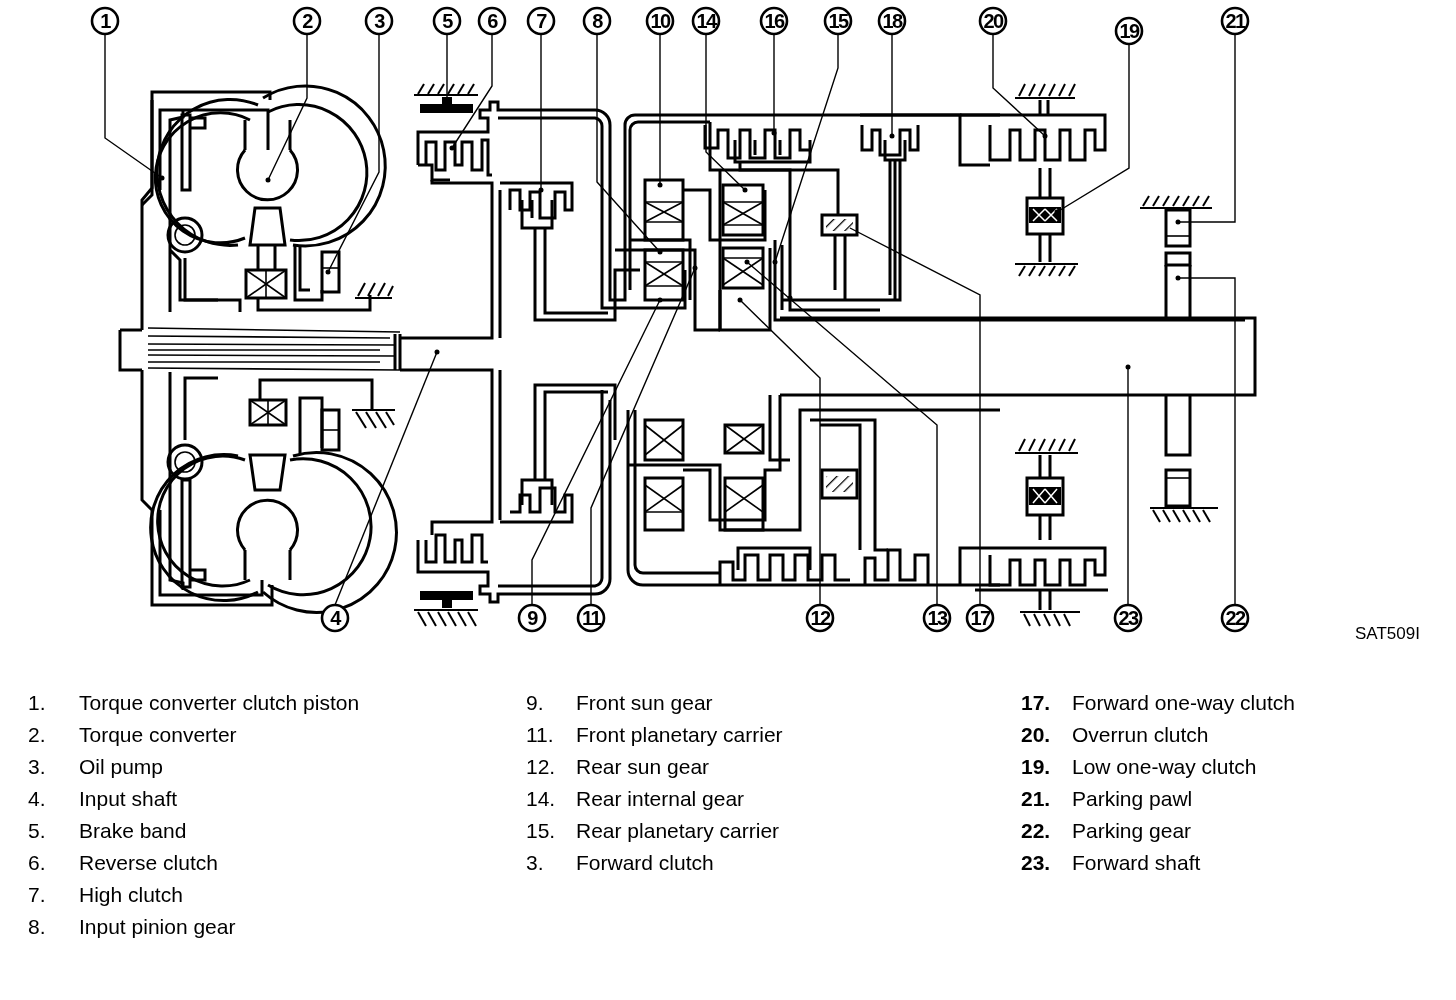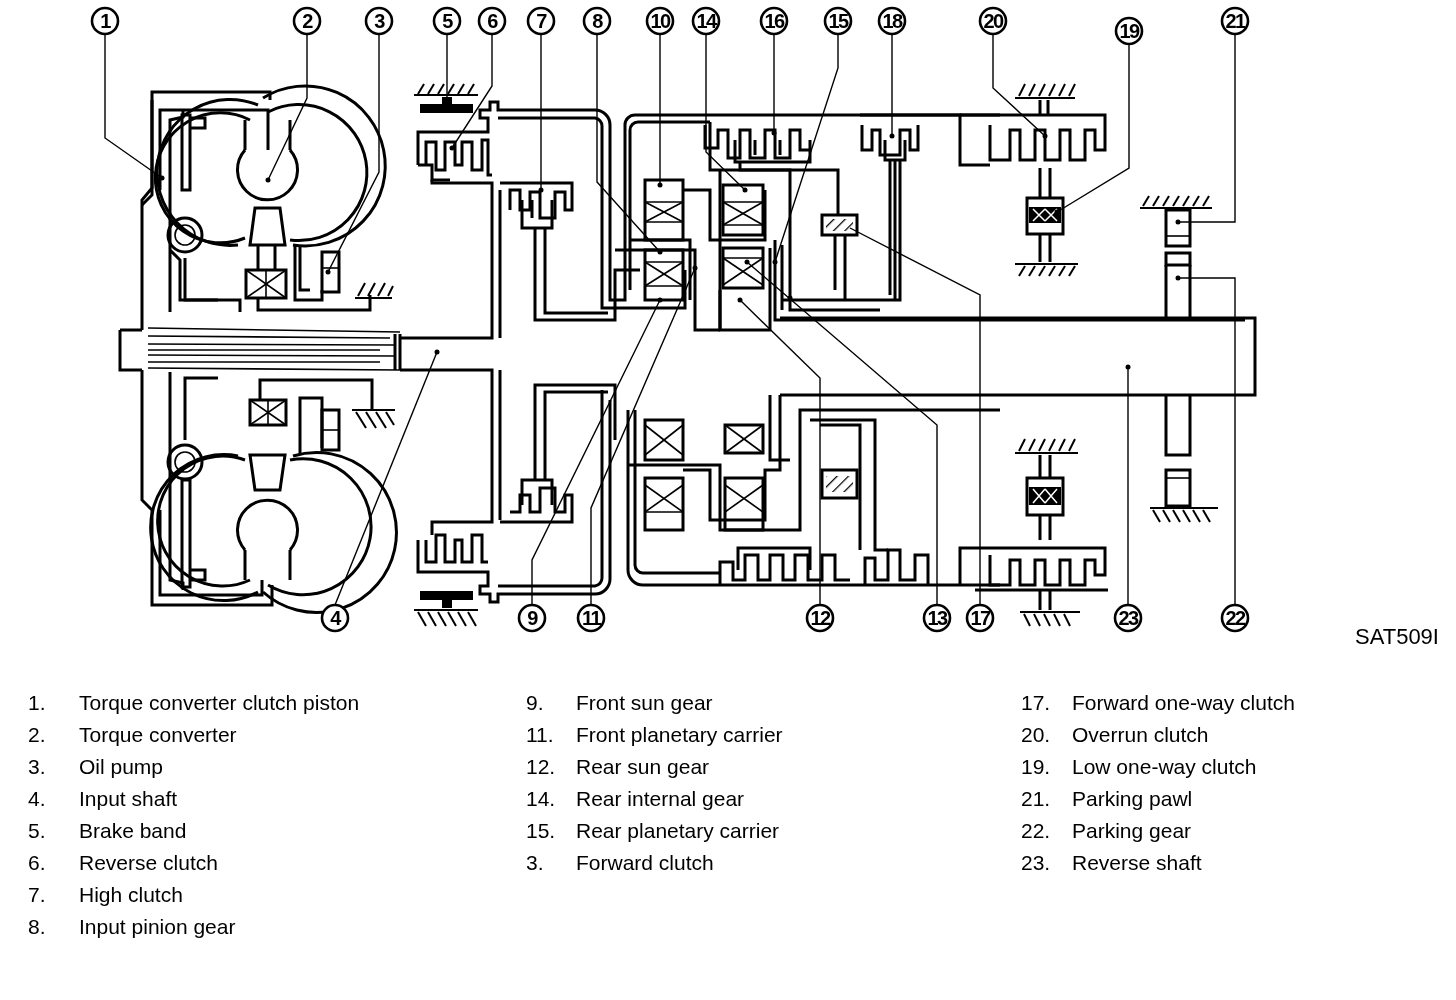--- a/index.html
+++ b/index.html
@@ -7,27 +7,27 @@
          font-family: "Liberation Sans", sans-serif; color: #000; }
   #diagram { position: absolute; left: 0; top: 0; width: 1456px; height: 660px; }
   #diagram .ln { fill: none; stroke: #000; stroke-width: 3; stroke-linejoin: miter; }
   #diagram .thin { fill: none; stroke: #000; stroke-width: 1.6; }
   #diagram .leader { fill: none; stroke: #000; stroke-width: 1.4; }
   #diagram .hatch { stroke: #000; stroke-width: 2; }
   #diagram .callout circle { fill: #fff; stroke: #000; stroke-width: 2.6; }
   #diagram .callout text { font-family: "Liberation Sans", sans-serif; font-weight: bold;
         font-size: 20px; text-anchor: middle; dominant-baseline: central; letter-spacing: -1.5px; }
   #diagram .dot { fill: #000; }
-  .figure-code { position: absolute; left: 1355px; top: 624px; font-size: 22px; }
+  .figure-code { position: absolute; left: 1355px; top: 624px; font-size: 17px; }
   .legend { position: absolute; top: 687px; }
   .legend .row { height: 32px; display: flex; align-items: center; font-size: 21px; white-space: nowrap; }
   .legend .num { display: inline-block; width: 50px; }
   .col1 { left: 28px; } .col1 .num { width: 51px; }
   .col2 { left: 526px; } .col2 .num { width: 50px; }
-  .col3 { left: 1021px; } .col3 .num { width: 51px; }
+  .col3 { left: 1021px; } .col3 .num { width: 51px; font-weight: bold; }
 </style>
 </head>
 <body>
 
 <svg id="diagram" viewBox="0 0 1456 660" xmlns="http://www.w3.org/2000/svg">
   <defs>
     <pattern id="hatchpat" width="8" height="8" patternUnits="userSpaceOnUse" patternTransform="rotate(45)">
       <line x1="0" y1="0" x2="0" y2="8" stroke="#000" stroke-width="2.5"></line>
     </pattern>
   </defs>
@@ -552,15 +552,15 @@
   <div class="row">
       <span class="num">21.</span>
       <span>Parking pawl</span>
     </div>
   <div class="row">
       <span class="num">22.</span>
       <span>Parking gear</span>
     </div>
   <div class="row">
       <span class="num">23.</span>
-      <span>Reverse shaft</span>
+      <span>Forward shaft</span>
     </div>
 </div>
 
 </body></html>

